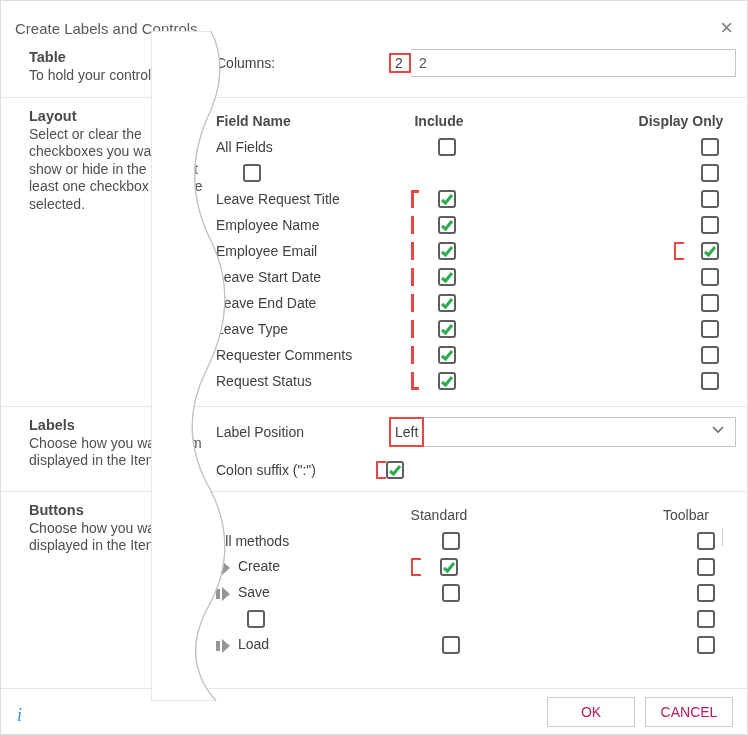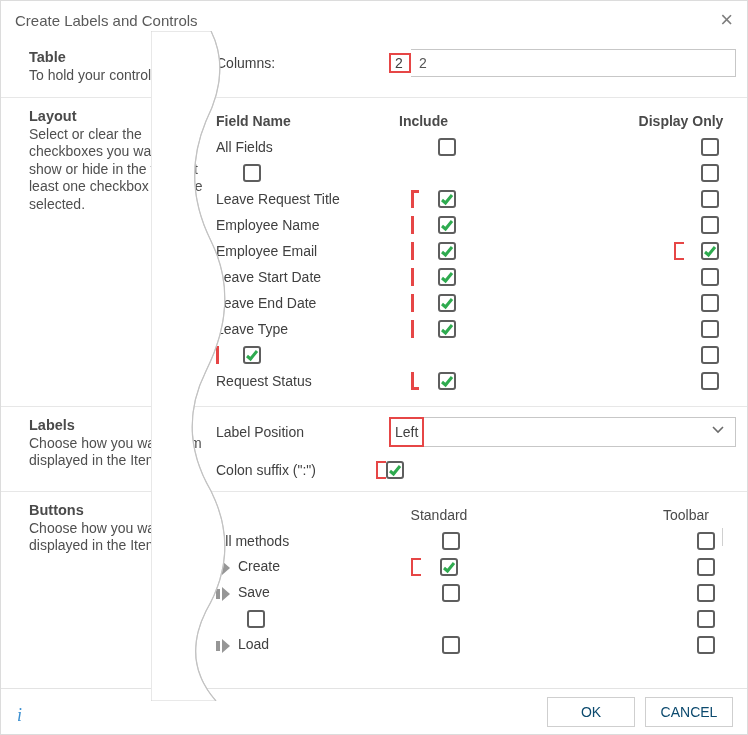--- a/index.html
+++ b/index.html
@@ -14,21 +14,21 @@
     overflow: hidden;
     position: relative;
   }
   .dialog {
     width: 748px; height: 735px;
     position: relative;
     border: 1px solid #dcdcdc;
   }
   .titlebar {
     display: flex; justify-content: space-between; align-items: center;
-    padding: 8px 14px 4px 14px;
+    padding: 16px 14px 4px 14px;
   }
   .titlebar h1 {
     font-size: 15px; font-weight: 400; color: #5a5a5a; margin: 0;
   }
   .close-x {
     font-size: 22px; color: #7d7d7d; cursor: pointer; line-height: 1;
     font-weight: 300;
   }
   .scroll-body {
     position: absolute;
@@ -88,21 +88,21 @@
     display: flex; align-items: center;
     min-height: 26px;
   }
   .fields-hdr { font-weight: 600; color:#4a4a4a; }
   .btn-hdr { color:#4a4a4a; }
   .col-name   { width: 195px; }
   .col-include-wrap { display:flex; align-items:stretch; }
   .col-include { width: 40px; display:flex; justify-content:center; margin-left: 8px; }
   .col-spacer { flex: 1; }
   .col-display { width: 52px; display:flex; justify-content:center; }
-  .fields-hdr .col-include-hdr { width: 80px; margin-left:-12px; }
+  .fields-hdr .col-include-hdr { width: 80px; text-align:center; margin-left:-12px; }
   .fields-hdr .col-display-hdr { width: 110px; text-align:center; }
   .btn-hdr .col-include-hdr { width: 100px; text-align:center; margin-left:-22px; }
   .btn-hdr .col-display-hdr { width: 100px; text-align:center; }
   .chk {
     width: 18px; height: 18px;
     border: 2px solid #5e5e5e;
     border-radius: 3px;
     display: inline-flex; align-items: center; justify-content: center;
     cursor: pointer;
     background: #fff;
@@ -151,21 +151,21 @@
     font-family: Georgia, serif; font-style: italic;
     color:#3b8fd0; font-size:18px;
     cursor:pointer;
   }
   .btn {
     min-width:88px; height:30px;
     border:1px solid #cfcfcf;
     background:#fff;
     display:flex; align-items:center; justify-content:center;
     margin-left:10px; cursor:pointer;
-    color:#0c4a6e; font-size:14px;
+    color:#be185d; font-size:14px;
   }
   
   .torn {
     position:absolute; top:30px; left:150px;
     width:90px; height:670px;
     pointer-events:none;
     z-index: 5;
   }
   .torn svg { width:100%; height:100%; }
   
@@ -364,20 +364,21 @@
               </div>
               <div class="col-spacer"></div>
               <div style="display: flex;">
                 <span style="width: 12px;"></span>
                 <div class="col-display">
                   <span class="chk"></span>
                 </div>
               </div>
             </div>
             <div class="field-row">
+              <div class="col-name">Requester Comments</div>
               <div class="col-include-wrap">
                 <span class="vred" style="width: 8px;"></span>
                 <div class="col-include">
                   <span class="chk on">
                     <svg viewBox="0 0 14 14">
                       <path d="M2 8 L5.5 11 L12 3"></path>
                     </svg>
                   </span>
                 </div>
               </div>

